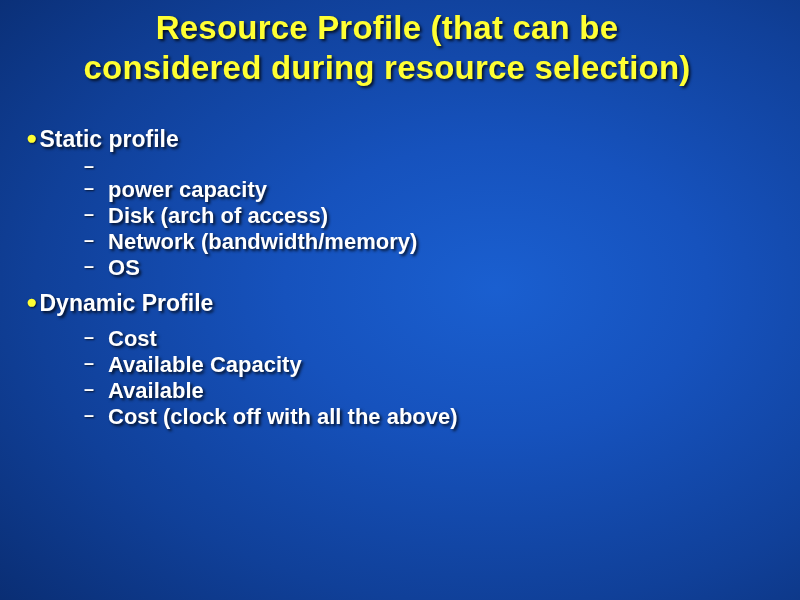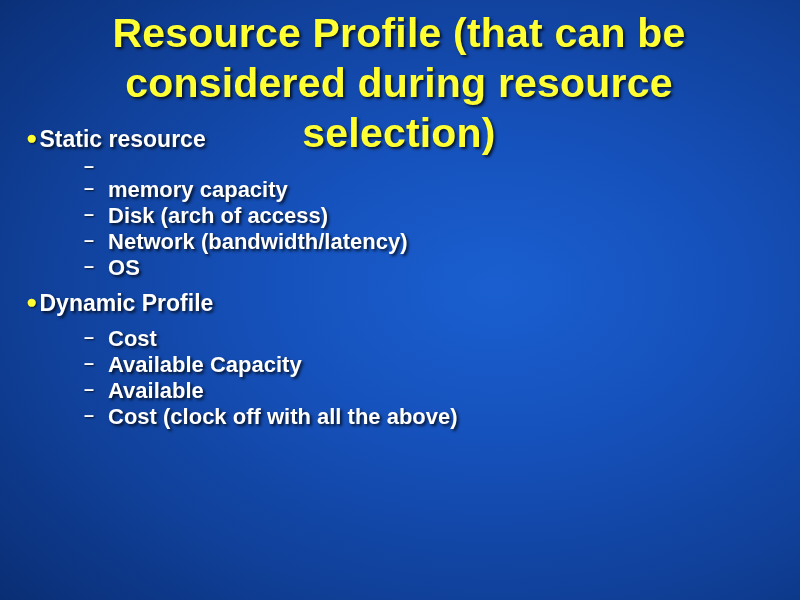--- a/index.html
+++ b/index.html
@@ -21,26 +21,26 @@
                   #1a5fd0 0%,
                   #1652bd 22%,
                   #104099 48%,
                   #0a2e74 70%,
                   #061d4d 86%,
                   #03112f 100%);
     overflow: hidden;
   }
   .slide-title {
     position: absolute;
-    left: 27px;
+    left: 15px;
     top: 8px;
     width: 744px;
     text-align: center;
     color: #ffff33;
-    font-size: 41px;
+    font-size: 33px;
     font-weight: bold;
     line-height: 1.22;
     text-shadow: 2px 2px 3px rgba(0,0,0,0.75);
     letter-spacing: 0.2px;
   }
   .body {
     position: absolute;
     left: 26px;
     top: 128px;
     right: 20px;
@@ -93,36 +93,36 @@
   <div class="slide-title">
     <div>Resource Profile (that can be</div>
     <div>considered during resource selection)</div>
   </div>
 
   <div class="body">
 
     <div class="group g1">
       <div class="lvl1">
         <span class="bullet">●</span>
-        <span>Static resource</span>
+        <span>Static profile</span>
       </div>
       <div class="lvl2">
         <span class="dash">–</span>
       </div>
       <div class="lvl2">
         <span class="dash">–</span>
-        <span>memory capacity</span>
+        <span>power capacity</span>
       </div>
       <div class="lvl2">
         <span class="dash">–</span>
         <span>Disk (arch of access)</span>
       </div>
       <div class="lvl2">
         <span class="dash">–</span>
-        <span>Network (bandwidth/latency)</span>
+        <span>Network (bandwidth/memory)</span>
       </div>
       <div class="lvl2">
         <span class="dash">–</span>
         <span>OS</span>
       </div>
     </div>
 
     <div class="spacer-a"></div>
 
     <div class="group g2">

